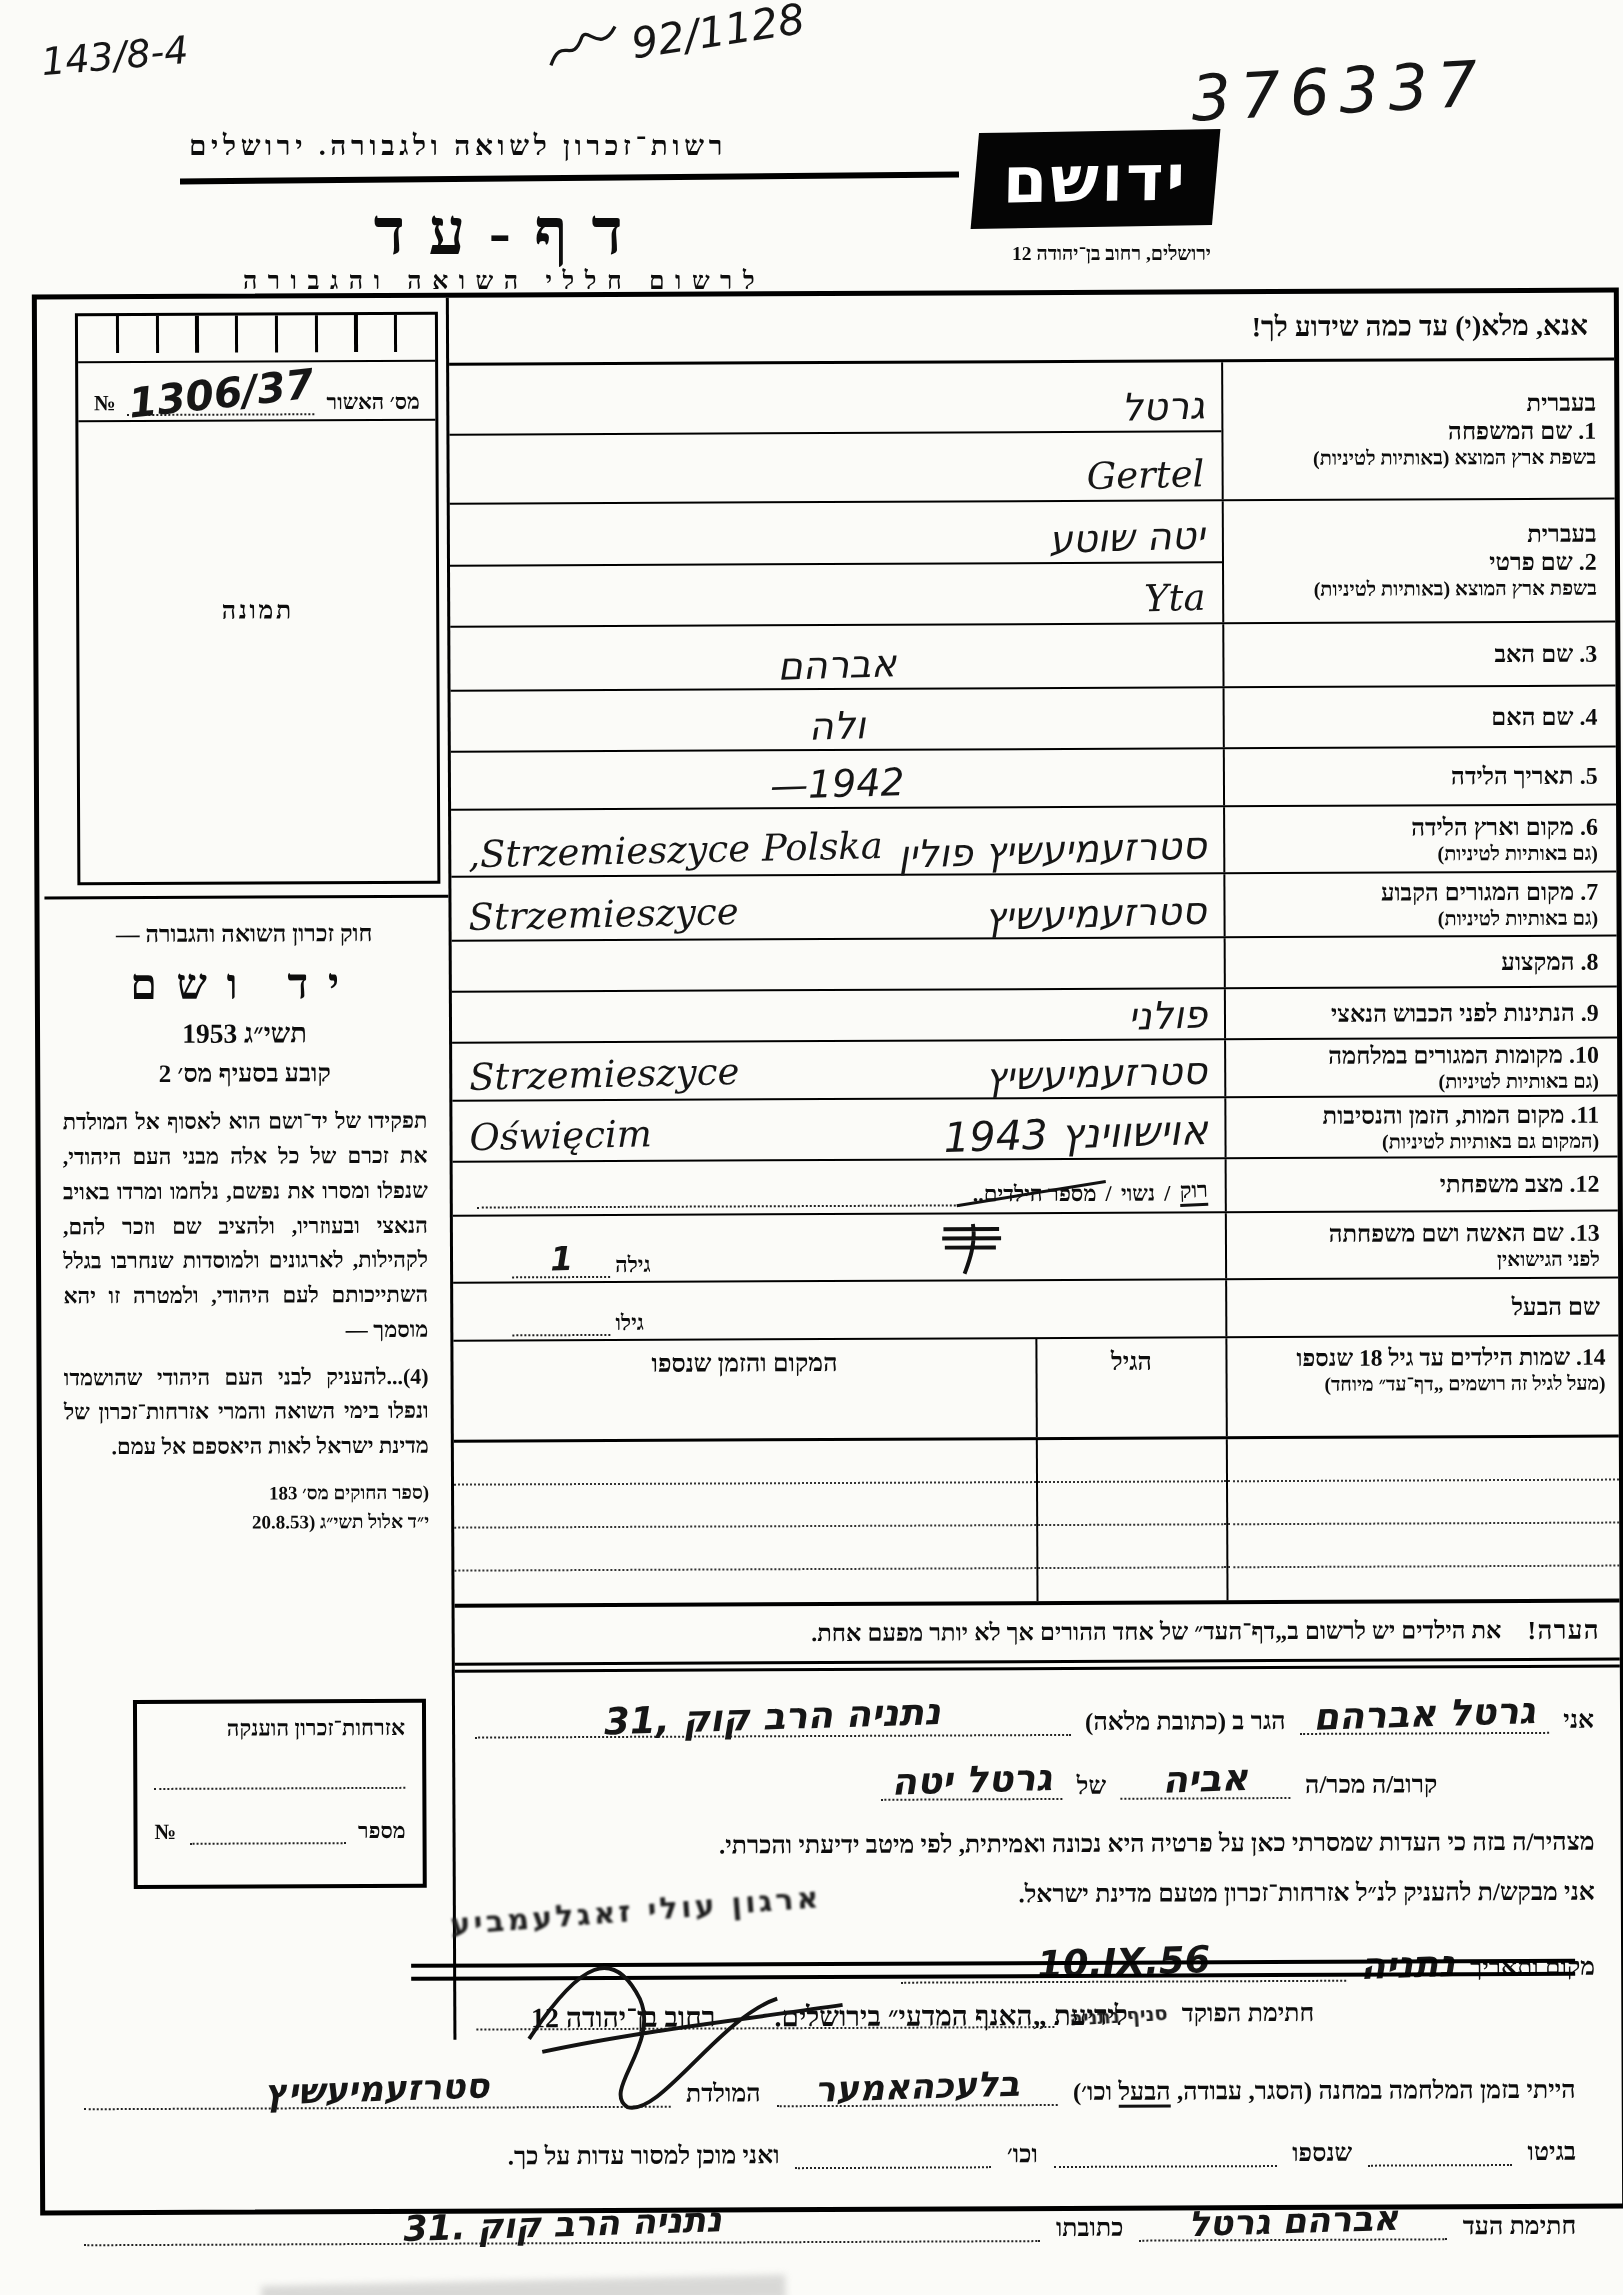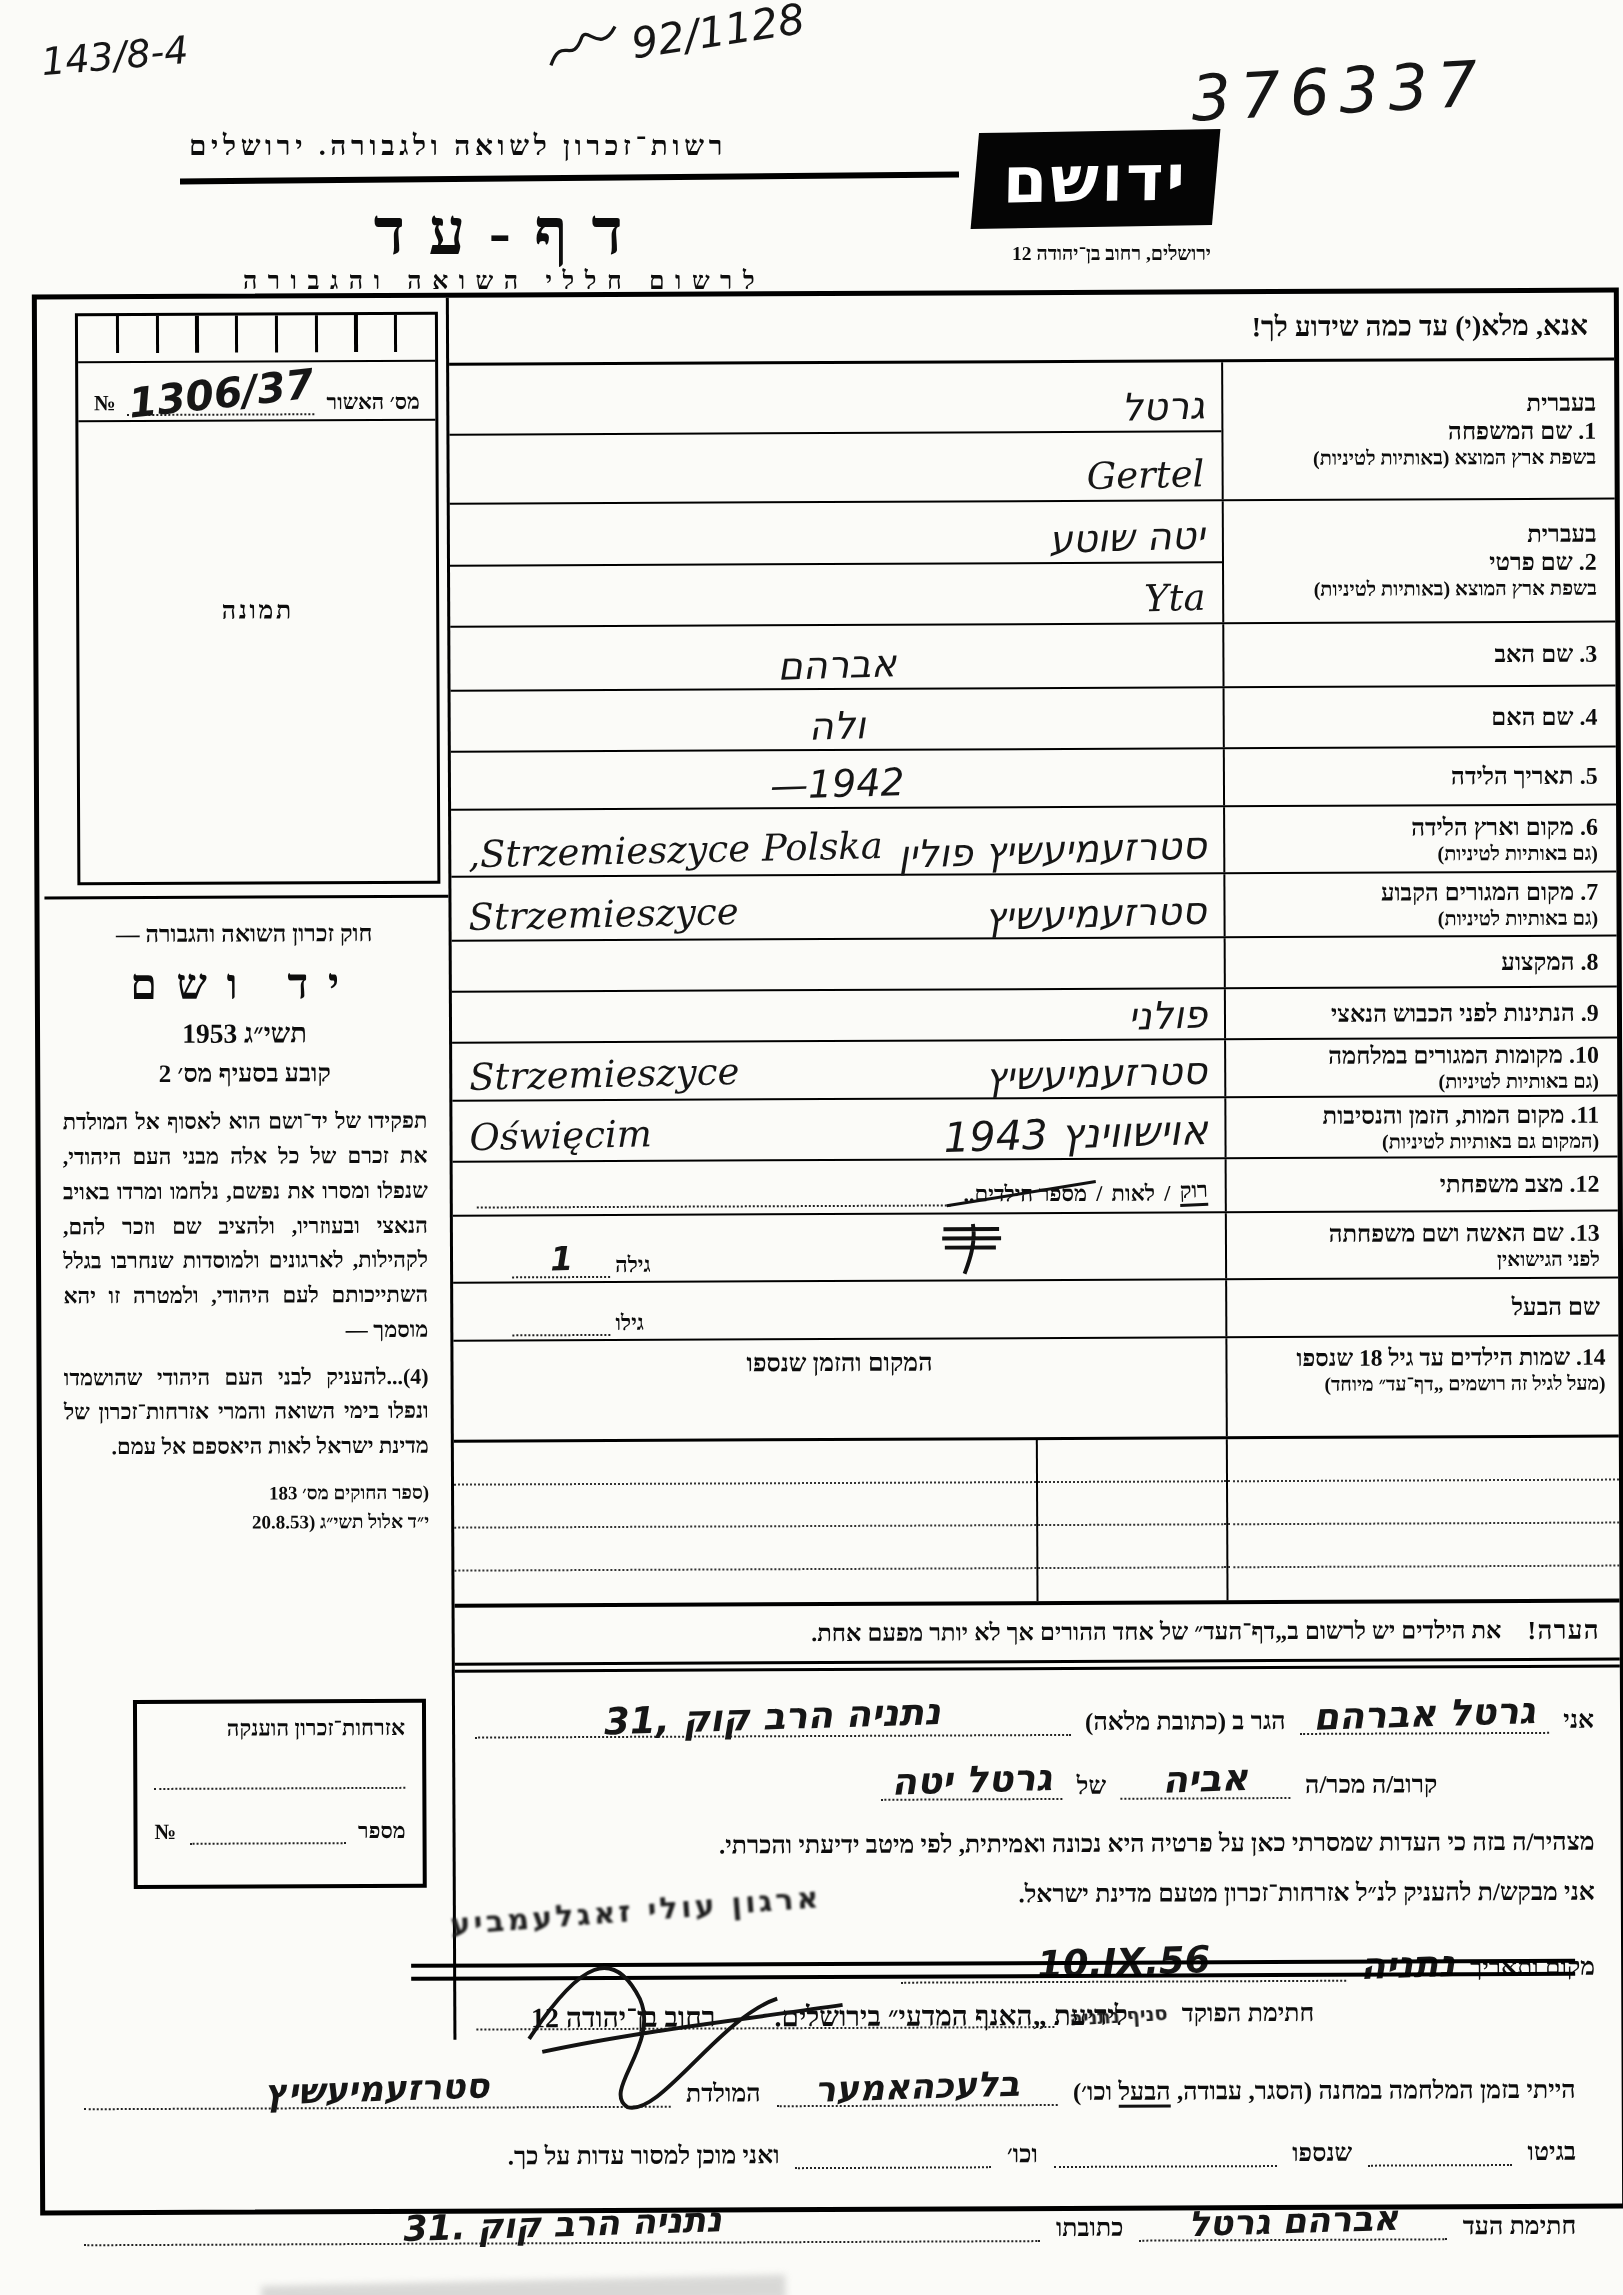--- a/index.html
+++ b/index.html
@@ -325,21 +325,21 @@
 
     <div class="fblock" style="height:52px">
       <div class="lblcol">
           <div class="nm">12. מצב משפחתי</div>
         </div>
       <div class="hwcol">
           <div class="hwrow">
         <div class="opts">
           <span class="u-hand">רוק</span>
               <span>/</span>
-          <span>לאות</span>
+          <span>נשוי</span>
               <span>/</span>
           <span class="strike">מספר הילדים..</span>
         </div>
         <div class="optdots"></div>
       </div>
         </div>
     </div>
 
     <div class="fblock" style="height:65px">
       <div class="lblcol">
@@ -372,20 +372,21 @@
       </div>
         </div>
     </div>
 
     <div class="tbl">
       <div class="tblhead">
         <div class="c14">
           <div class="a">14. שמות הילדים עד גיל 18 שנספו</div>
           <div class="b">(מעל לגיל זה רושמים „דף־עד״ מיוחד)</div>
         </div>
+        <div class="cage">הגיל</div>
         <div class="cplc">המקום והזמן שנספו</div>
       </div>
       <div class="tblbody">
         <div class="bc" style="width:393px;border-left:2.6px solid #000;">
             <div></div>
             <div></div>
             <div></div>
             <div></div>
           </div>
         <div class="bc" style="width:190px;border-left:2.6px solid #000;">

